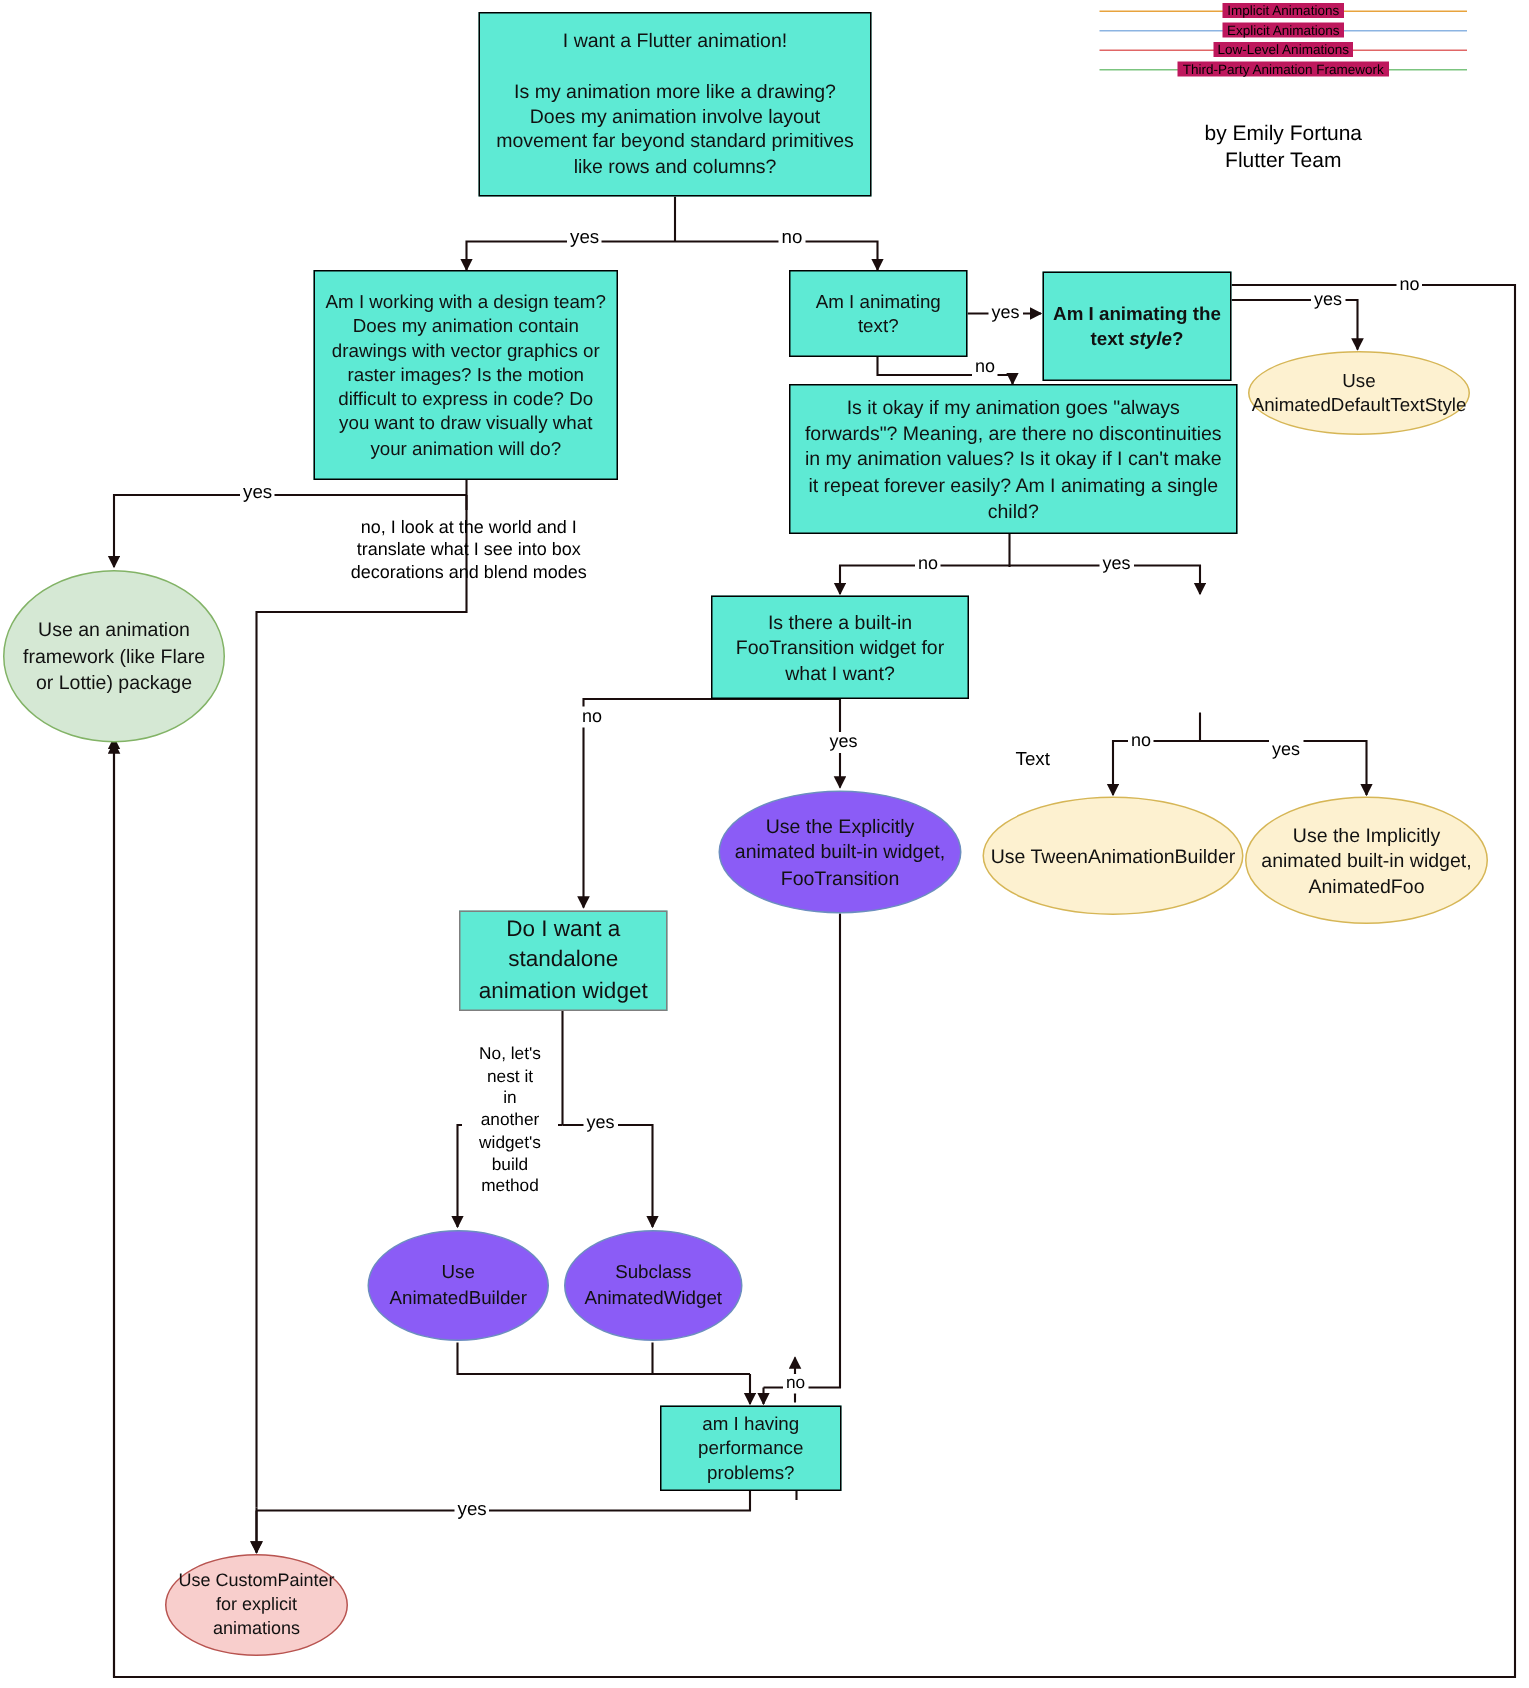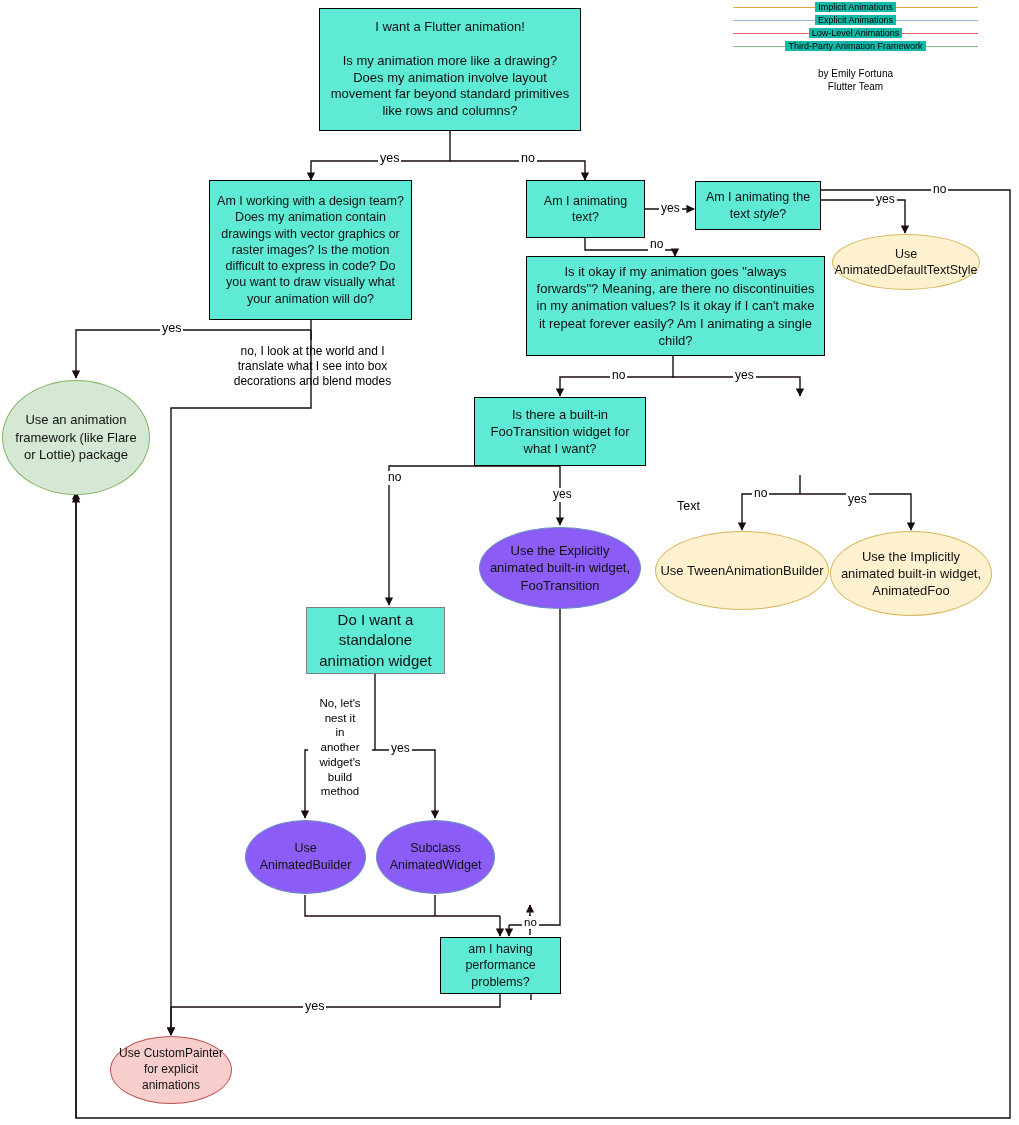--- a/index.html
+++ b/index.html
@@ -12,21 +12,21 @@
   .ell{border-radius:50%;}
   .ell.green{background:#d5e8d4;border:1.2px solid #82b366;}
   .ell.blue{background:#8b5cf6;border:1.2px solid #6c8ebf;}
   .ell.yellow{background:#fdf1d0;border:1.2px solid #d6b656;}
   .ell.red{background:#f8cecc;border:1.2px solid #b85450;}
   .lbl{position:absolute;color:#000;background:#fff;padding:0 2px;white-space:nowrap;line-height:1.15;}
   .freetext{position:absolute;color:#000;text-align:center;line-height:1.25;white-space:pre-line;}
   .legend{position:absolute;}
   .legend-row{position:relative;height:13px;display:flex;align-items:center;justify-content:center;}
   .legend-row .ln{position:absolute;left:0;right:0;top:50%;height:1.6px;}
-  .legend-row .tx{position:relative;background:#14b8a6;padding:0 3px;z-index:2;}
+  .legend-row .tx{position:relative;background:#be185d;padding:0 3px;z-index:2;}
   .byline{position:absolute;text-align:center;line-height:1.28;white-space:pre-line;}
 </style>
 </head>
 <body>
 
 <div id="canvas">
 
   <svg id="edges" viewBox="0 0 1019 1125">
     <defs>
       <marker id="ah" markerWidth="10" markerHeight="10" refX="5.4" refY="3" orient="auto" markerUnits="strokeWidth">
@@ -101,34 +101,34 @@
     </div>
     <div class="legend-row">
       <span class="ln" style="background:#e06666;"></span>
       <span class="tx">Low-Level Animations</span>
     </div>
     <div class="legend-row">
       <span class="ln" style="background:#7bc47f;"></span>
       <span class="tx">Third-Party Animation Framework</span>
     </div>
   </div>
-  <div class="byline" style="left:733px;top:68px;width:245px;font-size:10px;">by Emily Fortuna
+  <div class="byline" style="left:733px;top:80px;width:245px;font-size:14px;">by Emily Fortuna
 Flutter Team</div>
 
   <div class="node rect" style="left:319px;top:8px;width:262px;height:123px;padding:8px 10px;font-size:13px;line-height:1.3;white-space:pre-line;">I want a Flutter animation!
 
 Is my animation more like a drawing? Does my animation involve layout movement far beyond standard primitives like rows and columns?</div>
 
   <div class="node rect" style="left:209px;top:180px;width:203px;height:140px;padding:6px 6px;font-size:12.5px;line-height:1.3;">Am I working with a design team? Does my animation contain drawings with vector graphics or raster images? Is the motion difficult to express in code? Do you want to draw visually what your animation will do?</div>
 
   <div class="node ell green" style="left:2px;top:380px;width:148px;height:115px;padding:0 10px;font-size:13px;line-height:1.35;">Use an animation framework (like Flare or Lottie) package</div>
 
   <div class="node rect" style="left:526px;top:180px;width:119px;height:58px;padding:0 6px;font-size:12.5px;line-height:1.3;">Am I animating text?</div>
 
-  <div class="node rect" style="left:695px;top:181px;width:126px;height:49px;padding:0 6px;font-size:12.5px;line-height:1.3;">
+  <div class="node rect" style="left:695px;top:181px;width:126px;height:73px;padding:0 6px;font-size:12.5px;line-height:1.3;font-weight:bold;">
     <span>
       <span>Am I animating the</span>
       <br><span>text <i>style</i>?</span>
     </span>
   </div>
 
   <div class="node rect" style="left:526px;top:256px;width:299px;height:100px;padding:4px 8px;font-size:13px;line-height:1.33;">Is it okay if my animation goes "always forwards"? Meaning, are there no discontinuities in my animation values? Is it okay if I can't make it repeat forever easily? Am I animating a single child?</div>
 
   <div class="node ell yellow" style="left:832px;top:234px;width:148px;height:56px;padding:0 4px;font-size:12.5px;line-height:1.3;">Use AnimatedDefaultTextStyle</div>
 

